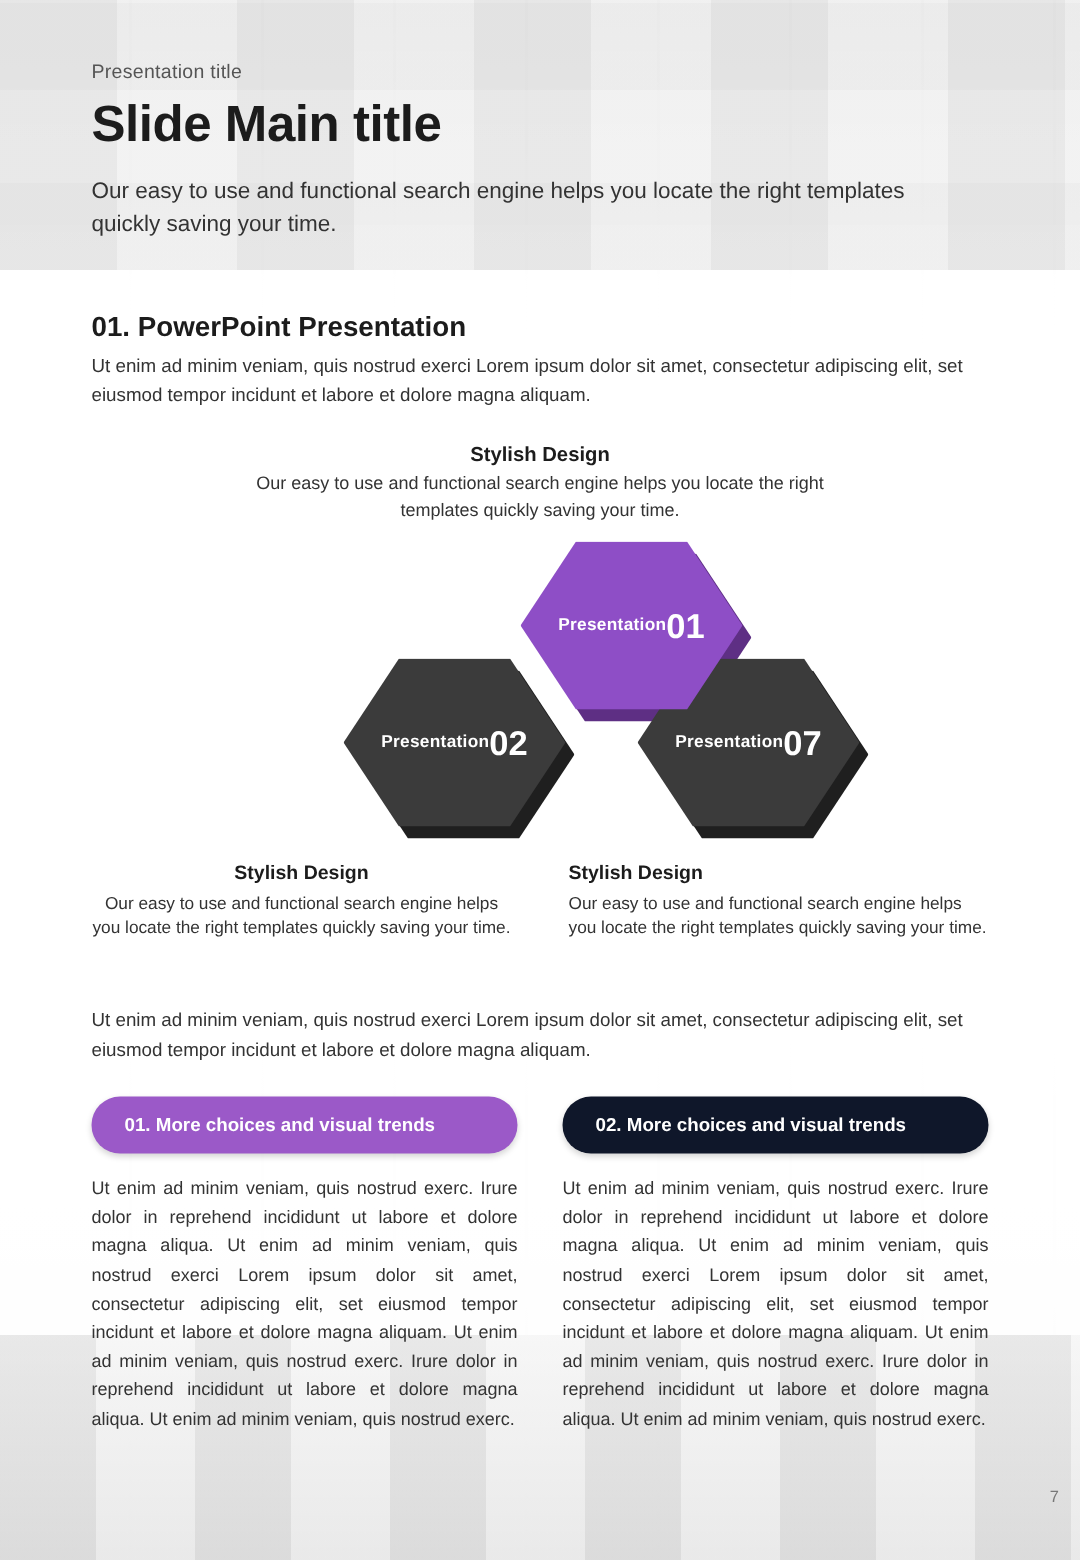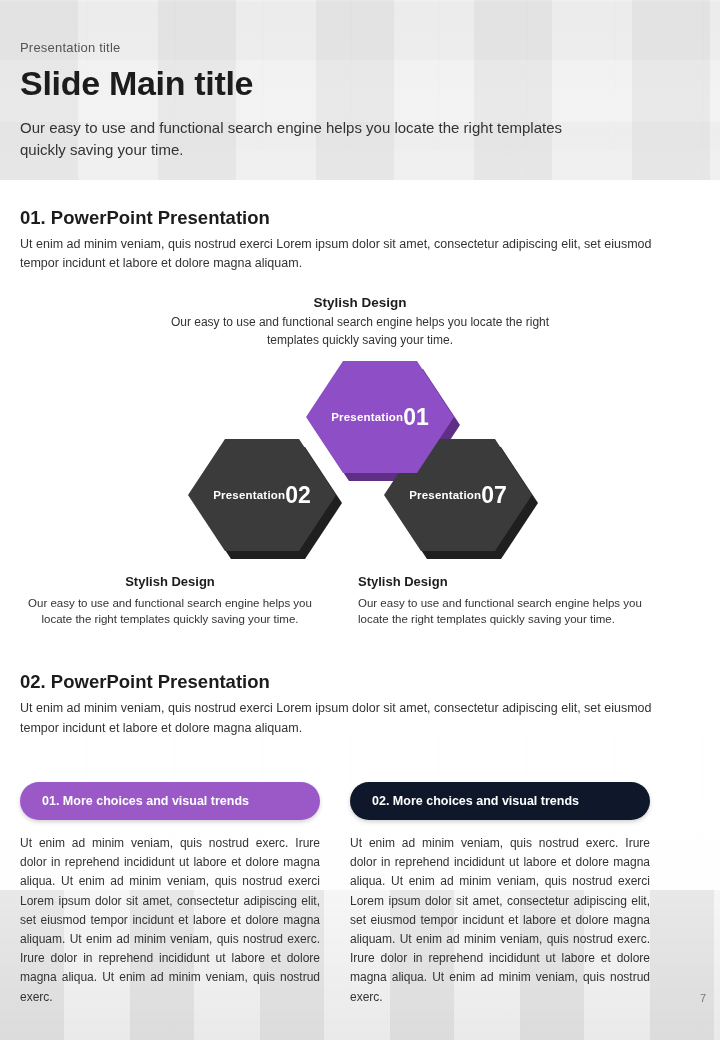--- a/index.html
+++ b/index.html
@@ -54,21 +54,21 @@
     background: rgba(255,255,255,0.78);
     z-index: 0;
   }
 
   .page {
     position: relative;
     z-index: 2;
     width: 720px;
     height: 1040px;
     box-sizing: border-box;
-    padding: 0 20px;
+    padding: 0 61px;
   }
 
   
   .presentation-title {
     font-size: 13px;
     color: #555;
     padding-top: 40px;
     letter-spacing: .2px;
   }
   .slide-main-title {
@@ -189,21 +189,21 @@
     color: #1c1c1c;
     margin-bottom: 4px;
   }
   .hex-cap.left { text-align: center; width: 300px; margin-left: 0px; }
   .hex-cap.right { text-align: left; width: 300px; margin-left: 38px; }
 
   
   .pill-row {
     display: flex;
     gap: 30px;
-    margin-top: 44px;
+    margin-top: 21px;
   }
   .col { width: 300px; }
   .pill {
     height: 38px;
     border-radius: 19px;
     display: flex;
     align-items: center;
     padding-left: 22px;
     color: #fff;
     font-size: 12.5px;
@@ -281,21 +281,20 @@
           <div class="hex-cap right">
             <div class="ttl">Stylish Design</div>
             <div>Our easy to use and functional search engine helps you locate the right templates quickly saving your time.</div>
           </div>
         </div>
       </div>
     </div>
   </div>
 
   <div class="section">
-    <div class="section-heading">02. PowerPoint Presentation</div>
     <div class="section-body">Ut enim ad minim veniam, quis nostrud exerci  Lorem ipsum dolor sit amet, consectetur adipiscing elit, set eiusmod tempor incidunt et labore et dolore magna aliquam.</div>
 
     <div class="pill-row">
       <div class="col">
         <div class="pill purple">01. More choices and visual trends</div>
         <div class="col-text">Ut enim ad minim veniam, quis nostrud exerc. Irure dolor in reprehend incididunt ut labore et dolore magna aliqua. Ut enim ad minim veniam, quis nostrud exerci  Lorem ipsum dolor sit amet, consectetur adipiscing elit, set eiusmod tempor incidunt et labore et dolore magna aliquam. Ut enim ad minim veniam, quis nostrud exerc. Irure dolor in reprehend incididunt ut labore et dolore magna aliqua. Ut enim ad minim veniam, quis nostrud exerc.</div>
       </div>
       <div class="col">
         <div class="pill dark">02. More choices and visual trends</div>
         <div class="col-text">Ut enim ad minim veniam, quis nostrud exerc. Irure dolor in reprehend incididunt ut labore et dolore magna aliqua. Ut enim ad minim veniam, quis nostrud exerci  Lorem ipsum dolor sit amet, consectetur adipiscing elit, set eiusmod tempor incidunt et labore et dolore magna aliquam. Ut enim ad minim veniam, quis nostrud exerc. Irure dolor in reprehend incididunt ut labore et dolore magna aliqua. Ut enim ad minim veniam, quis nostrud exerc.</div>

